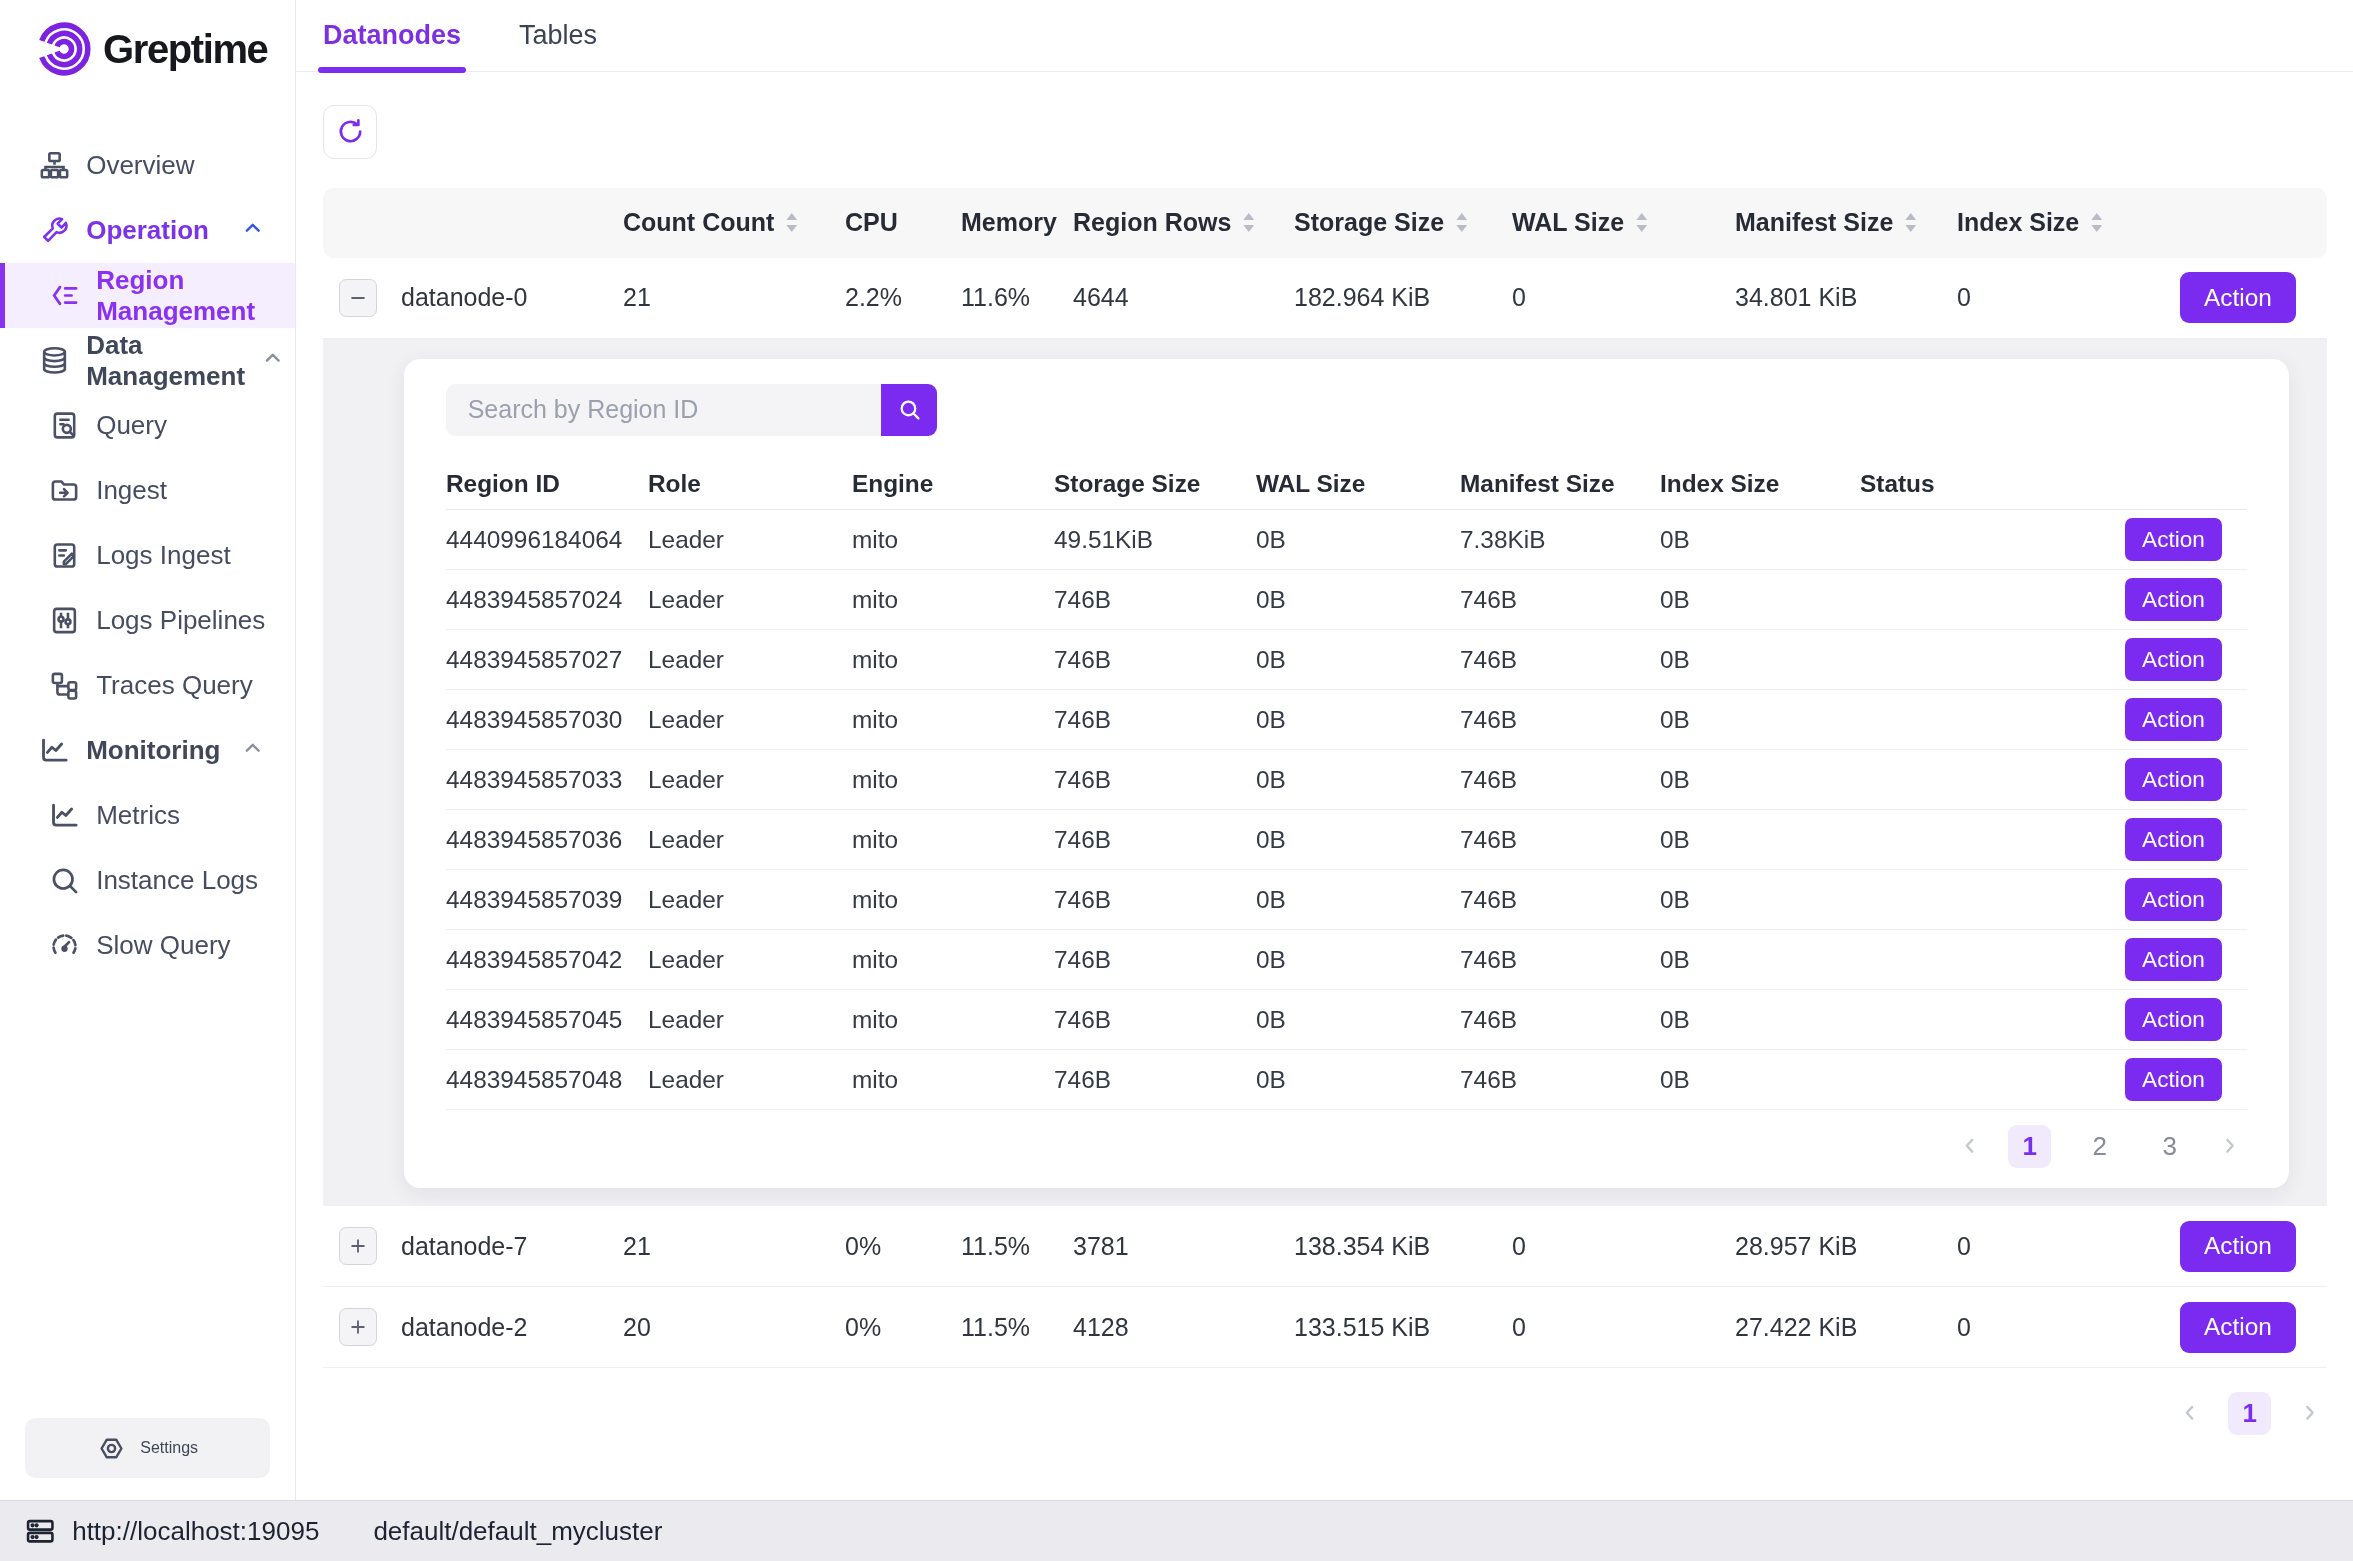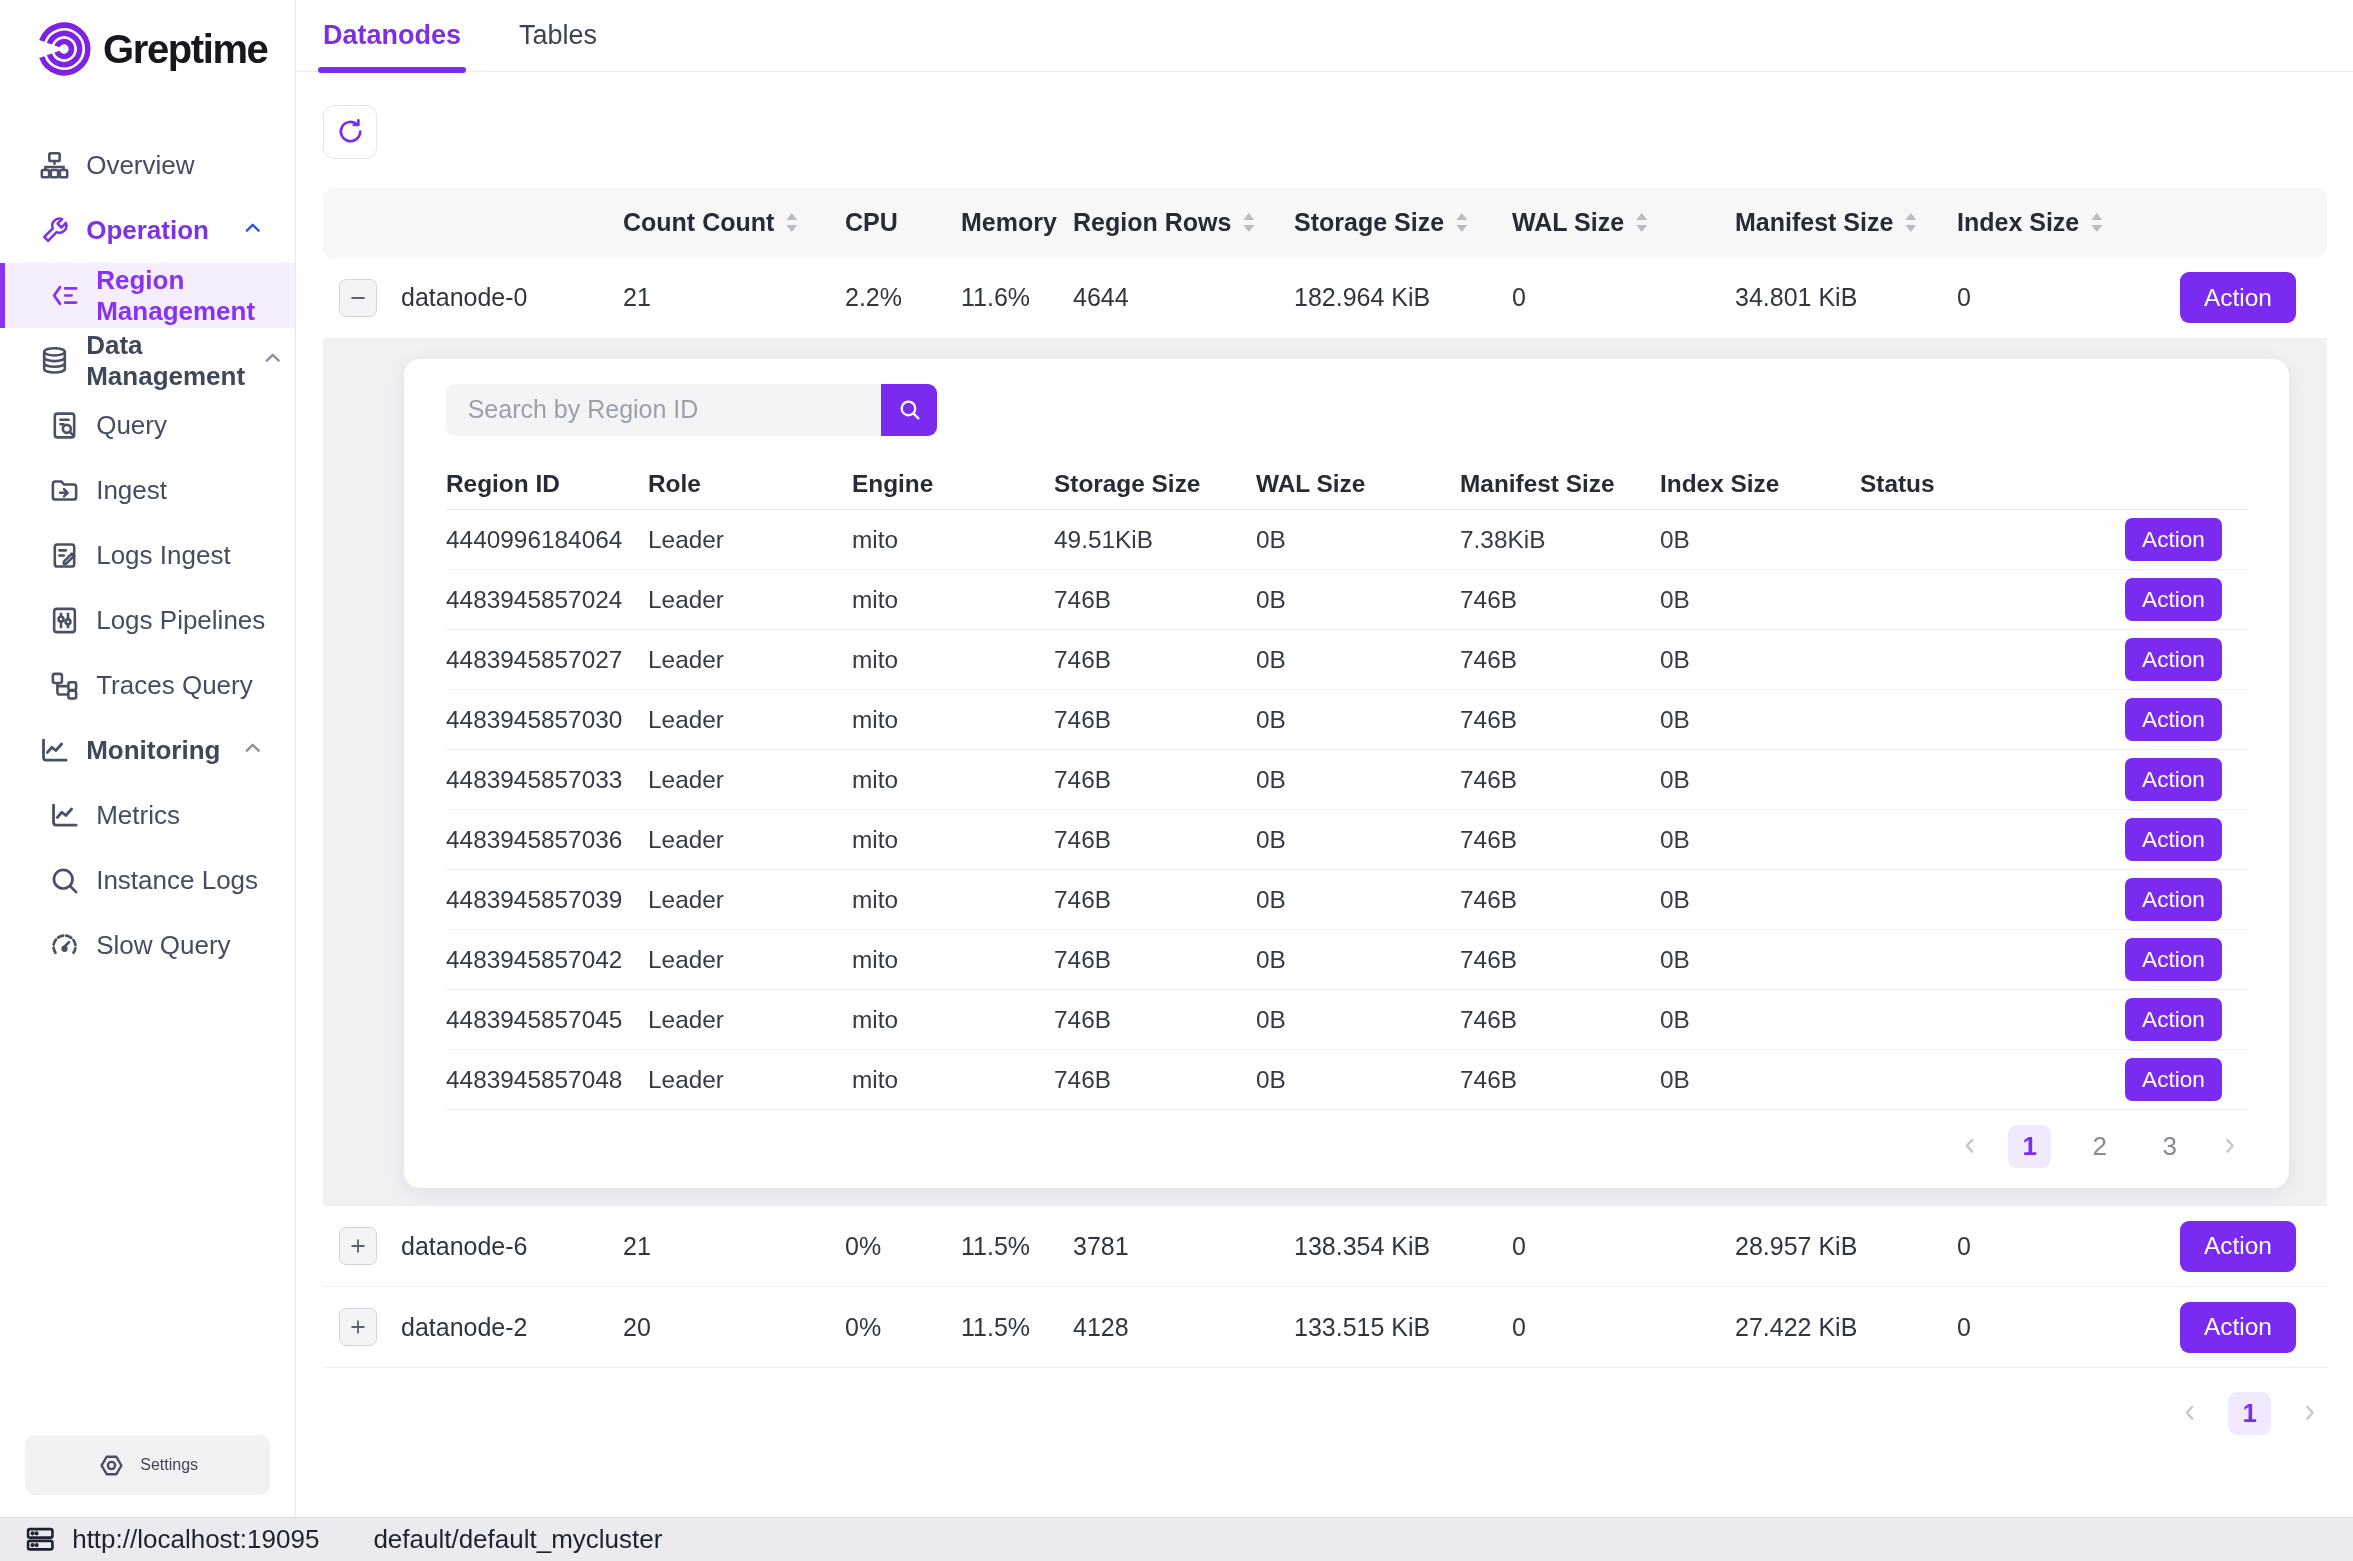--- a/index.html
+++ b/index.html
@@ -79,21 +79,21 @@
 
   .pager { display:flex; align-items:center; justify-content:flex-end; gap:27px; font-size:26px; color:#858b97; }
   .rg-pager { height:72px; padding-right:5.4px; }
   .page { min-width:43px; height:43px; display:flex; align-items:center; justify-content:center; border-radius:9px; cursor:pointer; }
   .page.active { background:#f1eafc; color:#7a2ff0; font-weight:700; }
   .pg-arrow { display:flex; align-items:center; cursor:pointer; }
   .pg-arrow svg { width:23.5px; height:23.5px; color:#c3c7ce; }
   .dn-pager { margin-top:23.5px; padding-right:5.4px; }
 
   
-  .statusbar { height:44px; flex:none; background:#ebebef; border-top:1.8px solid #dbdbe2;
+  .statusbar { height:61px; flex:none; background:#ebebef; border-top:1.8px solid #dbdbe2;
     display:flex; align-items:center; padding-left:23.5px; font-size:26px; color:#1d2331; }
   .statusbar svg { width:32.5px; height:32.5px; color:#1d2331; margin-right:16.2px; }
   .cluster { margin-left:54px; }
 </style>
 </head>
 <body>
 
 <svg width="0" height="0" style="position:absolute">
   <defs>
     <g id="i-chevron-up">
@@ -576,21 +576,21 @@
         </div>
 
         <div class="dn-grid dn-row">
           <div>
               <div class="expand-btn">
                 <svg viewBox="0 0 24 24">
                   <path d="M5 12h14M12 5v14" fill="none" stroke="currentColor" stroke-width="2.2" stroke-linecap="round"></path>
                 </svg>
               </div>
             </div>
-          <div>datanode-6</div>
+          <div>datanode-7</div>
           <div>21</div>
           <div>0%</div>
           <div>11.5%</div>
           <div>3781</div>
           <div>138.354 KiB</div>
           <div>0</div>
           <div>28.957 KiB</div>
           <div>0</div>
           <div class="acell">
               <button class="action-btn">Action</button>

